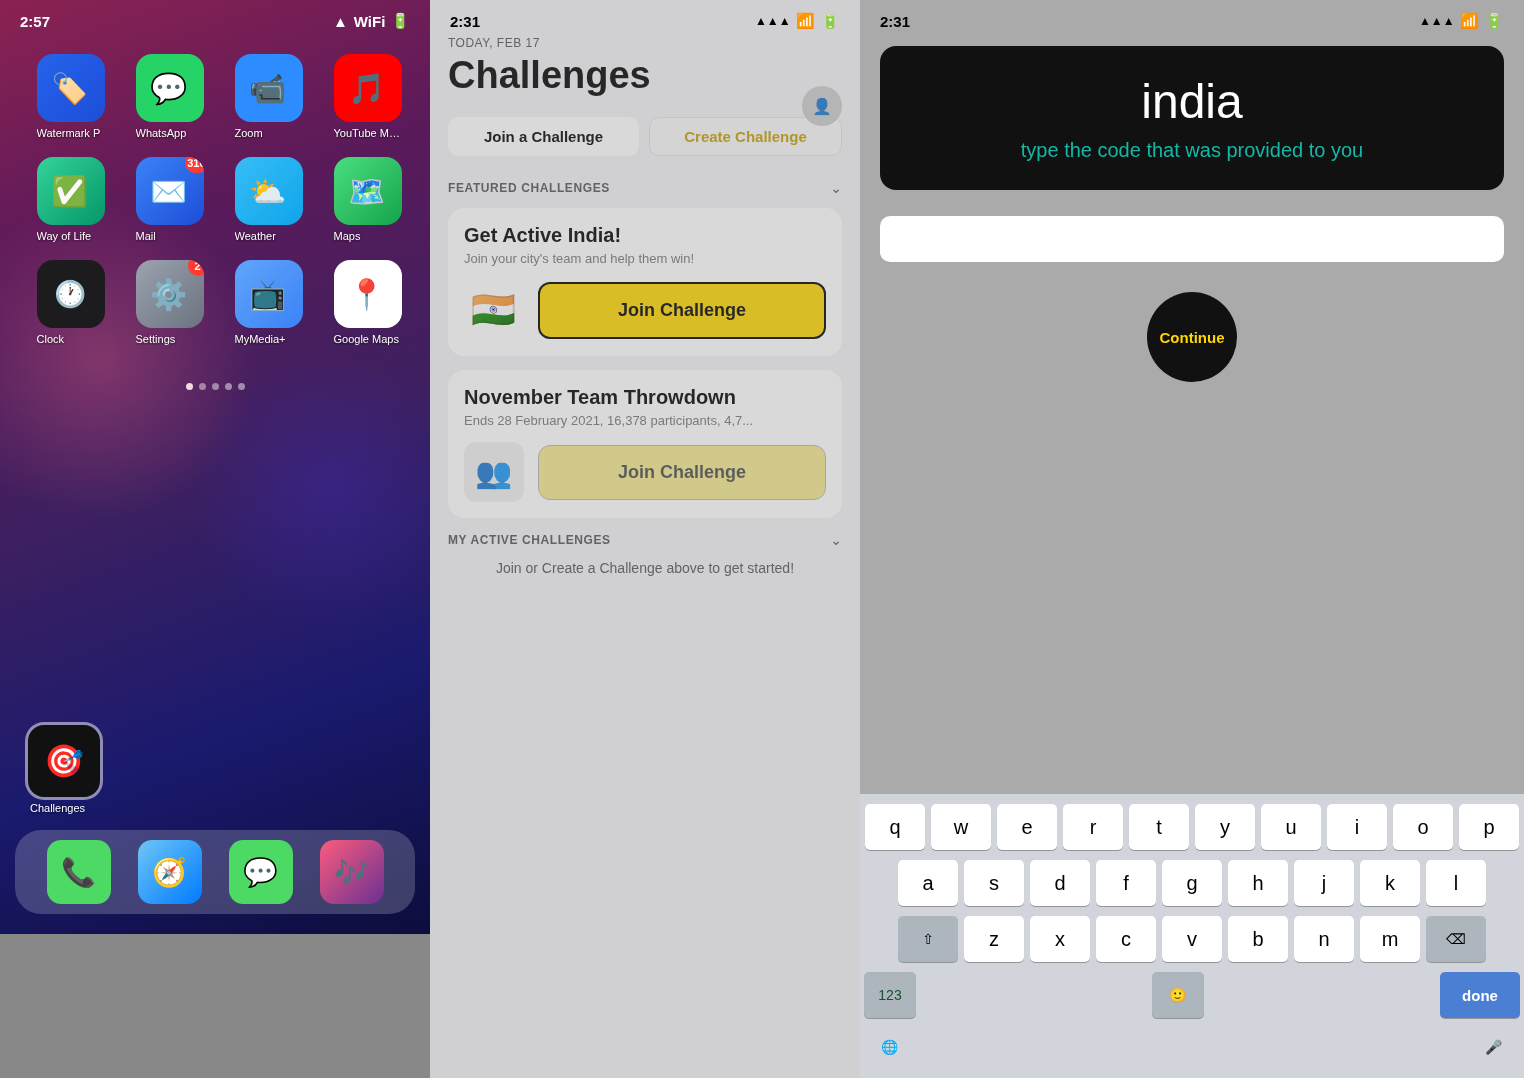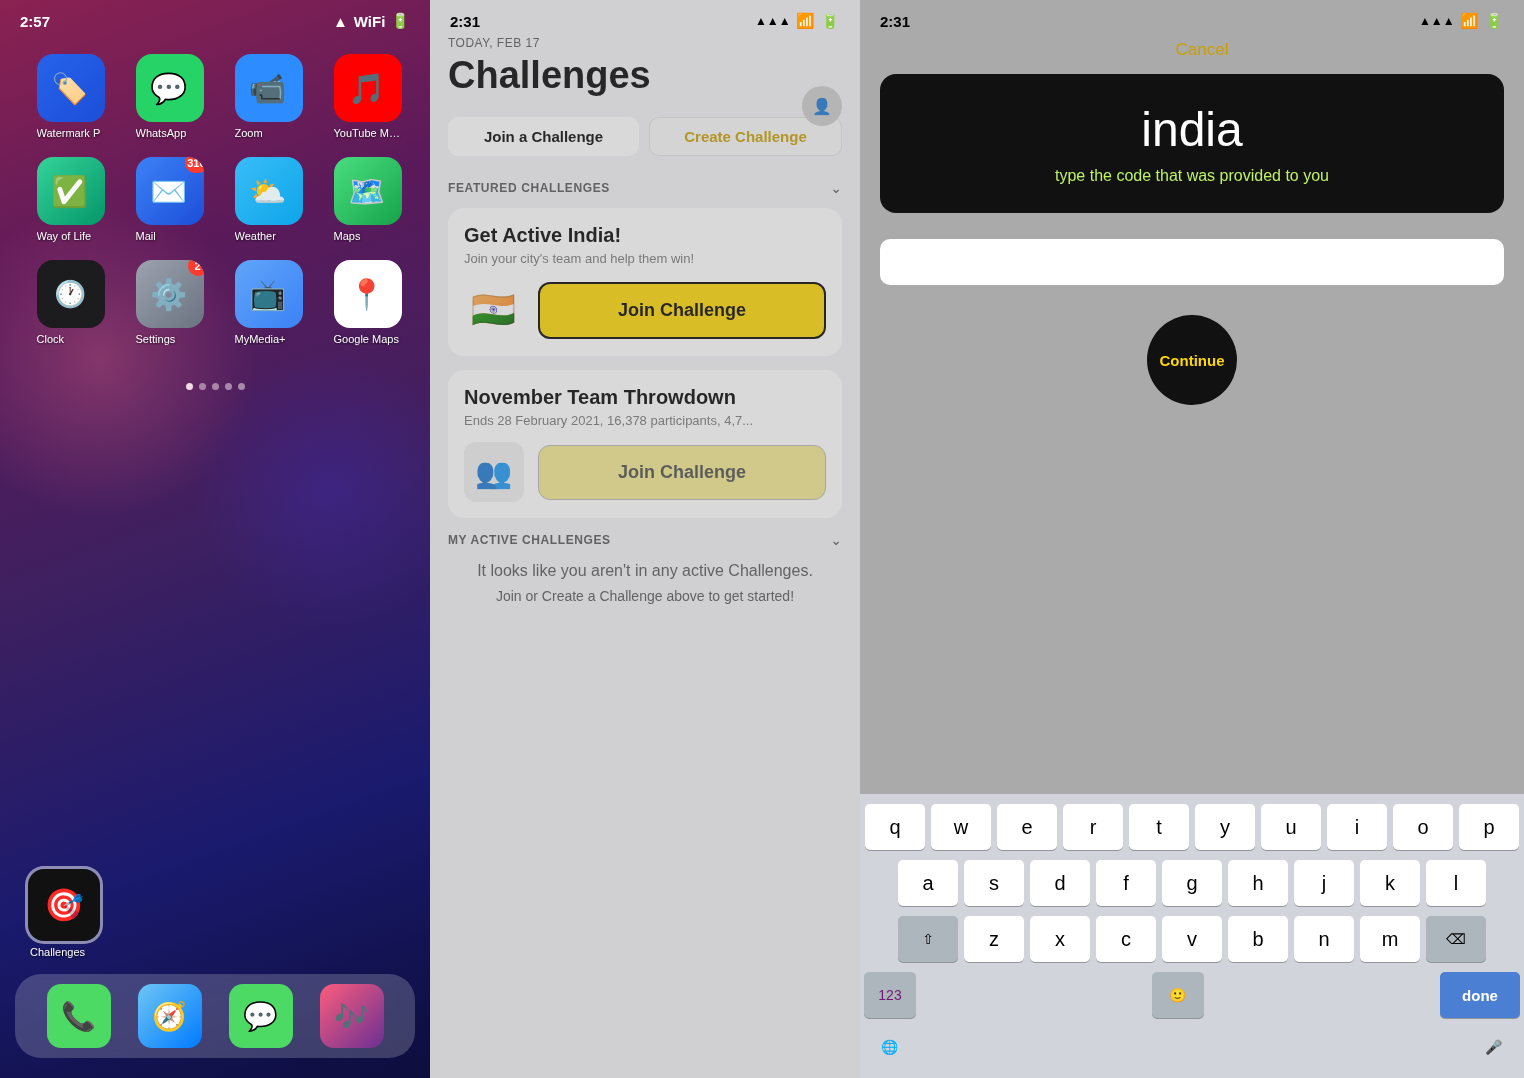--- a/index.html
+++ b/index.html
@@ -9,21 +9,21 @@
       display: flex;
       flex-direction: row;
       font-family: -apple-system, BlinkMacSystemFont, 'Helvetica Neue', sans-serif;
       overflow: hidden;
       background: #888;
     }
 
     
     .screen1 {
       width: 430px;
-      height: 1078px;
+      height: 934px;
       background: linear-gradient(160deg, #8B2252 0%, #5B1A5A 25%, #3D2060 50%, #1A1A6E 75%, #0D0D3D 100%);
       position: relative;
       overflow: hidden;
       flex-shrink: 0;
     }
     .screen1-wallpaper-shape {
       position: absolute;
       width: 320px;
       height: 320px;
       background: radial-gradient(circle, rgba(180,80,120,0.5) 0%, transparent 70%);
@@ -352,22 +352,22 @@
       padding: 28px 20px;
       text-align: center;
     }
     .code-word {
       color: white;
       font-size: 48px;
       font-weight: 300;
       margin-bottom: 10px;
     }
     .code-hint {
-      color: #bef264;
-      font-size: 16px;
+      color: #14b8a6;
+      font-size: 20px;
     }
     .text-input-bar {
       background: white;
       border-radius: 10px;
       margin: 16px 20px 10px;
       padding: 14px 16px;
       font-size: 16px;
       color: #333;
       min-height: 46px;
     }
@@ -431,21 +431,21 @@
       margin-top: 2px;
     }
     .kb-bottom-key {
       background: #adb5bd;
       border-radius: 5px;
       height: 46px;
       display: flex;
       align-items: center;
       justify-content: center;
       font-size: 14px;
-      color: #701a75;
+      color: #14532d;
       cursor: pointer;
       box-shadow: 0 1px 0 rgba(0,0,0,0.3);
     }
     .kb-num { min-width: 52px; max-width: 60px; }
     .kb-emoji { min-width: 52px; max-width: 60px; }
     .kb-space { flex: 1; background: white; font-size: 16px; }
     .kb-done-bottom { min-width: 80px; max-width: 90px; }
     .kb-globe { min-width: 52px; max-width: 60px; }
     .kb-mic { min-width: 52px; max-width: 60px; }
 
@@ -638,37 +638,35 @@
         <div class="team-icon">👥</div>
         <button class="join-btn muted">Join Challenge</button>
       </div>
     </div>
 
     <div class="my-active-section">
       <div class="section-header">
         <span class="section-title">MY ACTIVE CHALLENGES</span>
         <span class="chevron-icon">⌄</span>
       </div>
-      <div class="active-empty">It looks like you aren't in any active Challenges.</div>
       <div class="active-cta">Join or Create a Challenge above to get started!</div>
     </div>
   </div>
 </div>
 
 <div class="screen3">
   <div class="status-bar3">
     <span>2:31</span>
     <div class="status-icons">
       <span style="font-size:12px;">▲▲▲</span>
       <span>📶</span>
       <span>🔋</span>
     </div>
   </div>
 
-  <button class="cancel-btn" style="margin-left:20px;">Cancel</button>
 
   <div class="code-display-box">
     <div class="code-word">india</div>
     <div class="code-hint">type the code that was provided to you</div>
   </div>
 
   <div class="text-input-bar">
     <span></span>
   </div>
 

